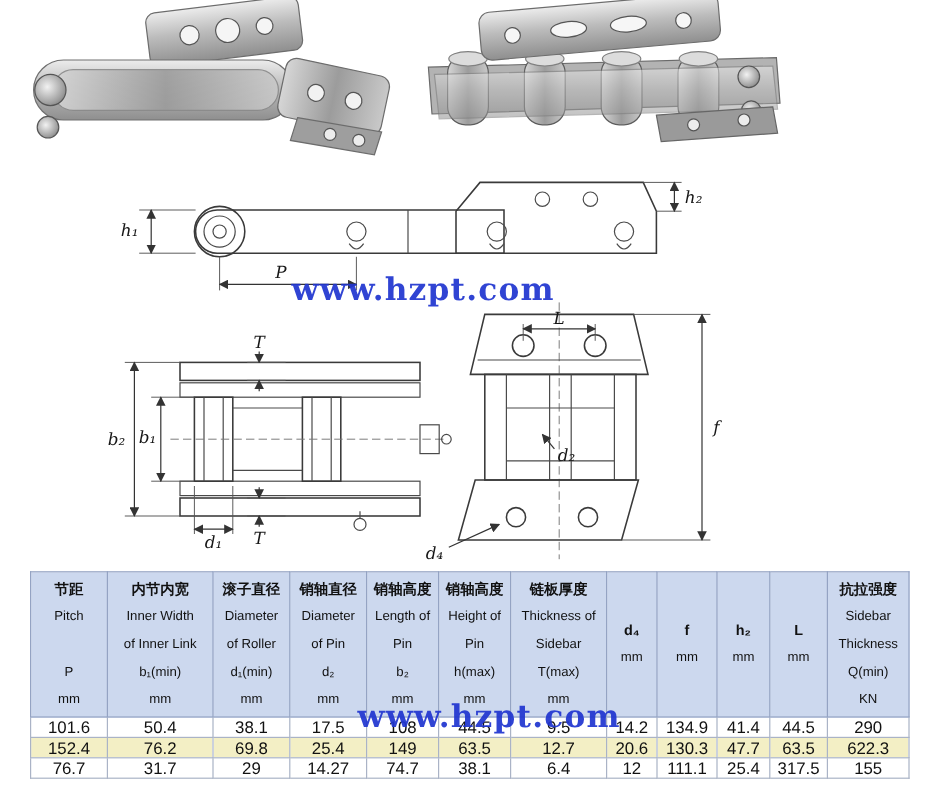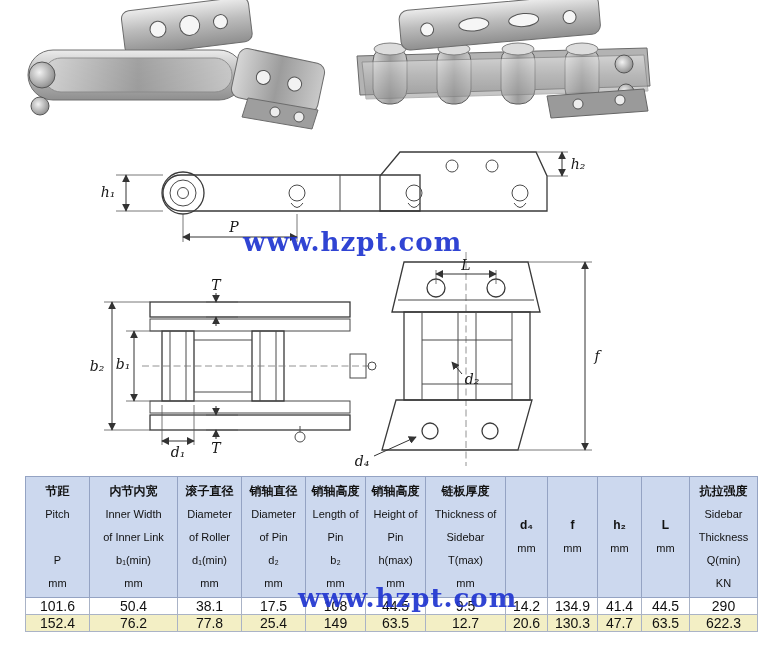--- a/index.html
+++ b/index.html
@@ -325,28 +325,42 @@
             <td>9.5</td>
             <td>14.2</td>
             <td>134.9</td>
             <td>41.4</td>
             <td>44.5</td>
             <td>290</td>
           </tr>
           <tr class="alt">
             <td>152.4</td>
             <td>76.2</td>
-            <td>77.8</td>
+            <td>69.8</td>
             <td>25.4</td>
             <td>149</td>
             <td>63.5</td>
             <td>12.7</td>
             <td>20.6</td>
             <td>130.3</td>
             <td>47.7</td>
             <td>63.5</td>
             <td>622.3</td>
           </tr>
+          <tr>
+            <td>76.7</td>
+            <td>31.7</td>
+            <td>29</td>
+            <td>14.27</td>
+            <td>74.7</td>
+            <td>38.1</td>
+            <td>6.4</td>
+            <td>12</td>
+            <td>111.1</td>
+            <td>25.4</td>
+            <td>317.5</td>
+            <td>155</td>
+          </tr>
         </tbody>
     </table>
   </div>
 
 </div>
 
 </body></html>

